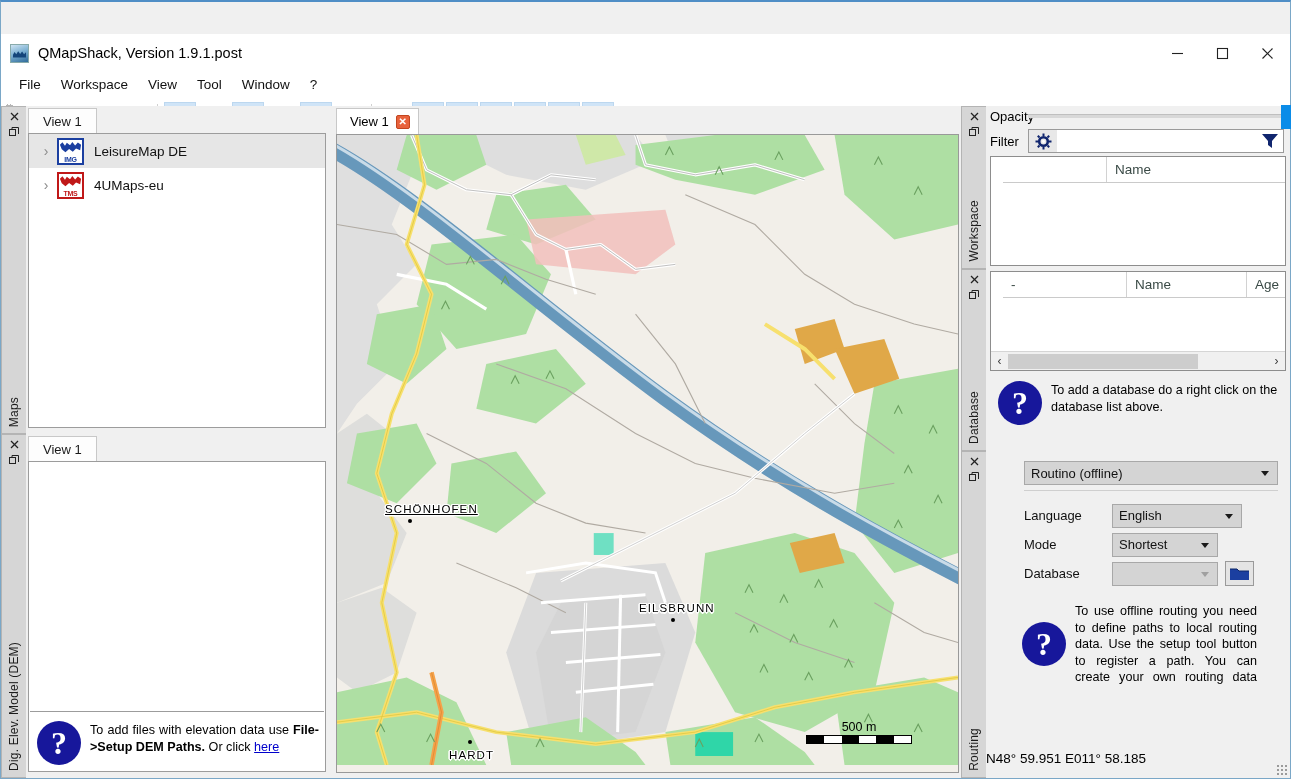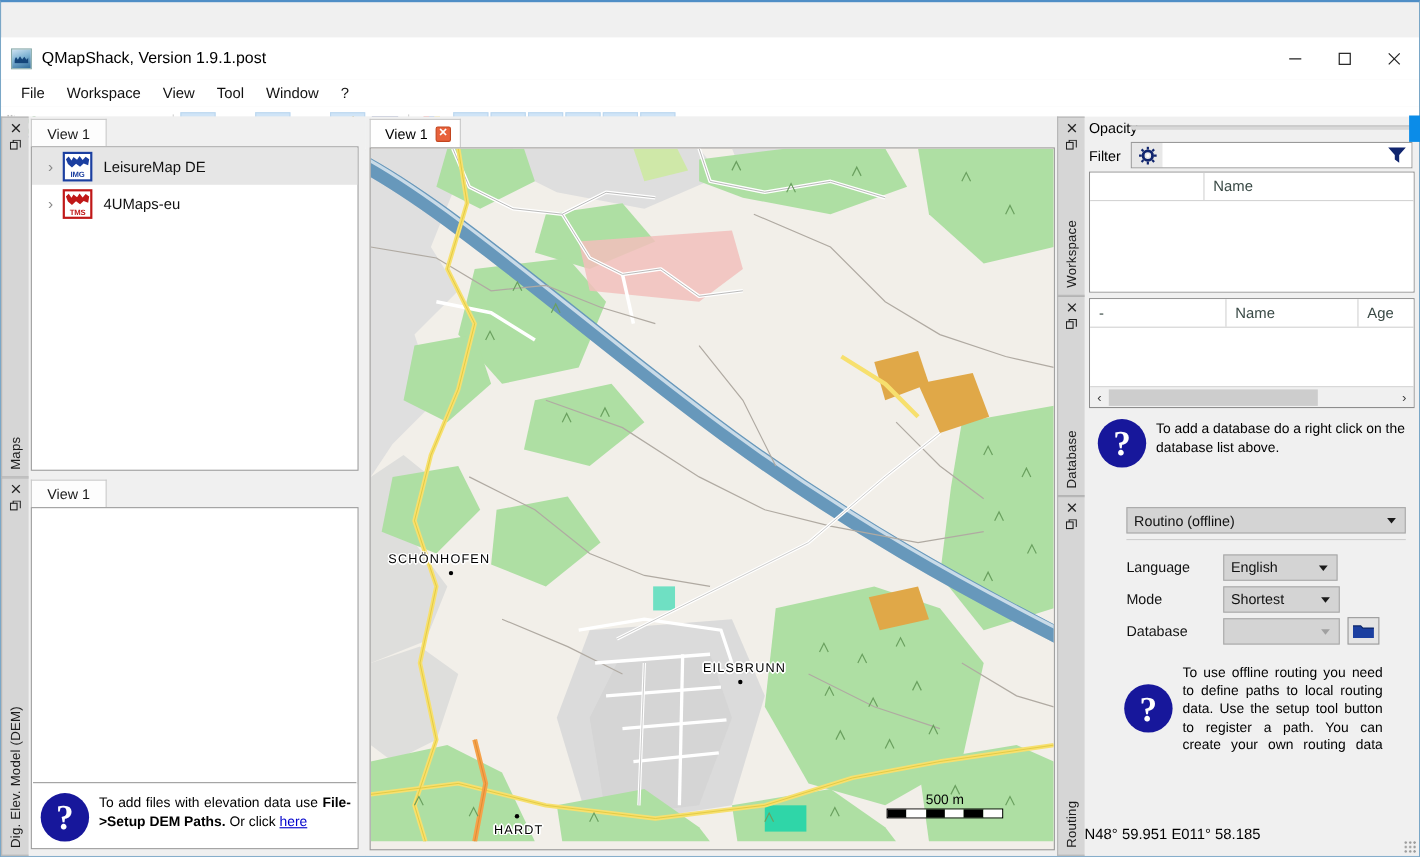--- a/index.html
+++ b/index.html
@@ -348,20 +348,21 @@
     background: #ffffff;
     border: 1px solid #8d8d8d;
     margin: 0 4px;
     display: flex; flex-direction: column;
   }
   .lbhead {
     display: flex;
     height: 26px;
     border-bottom: 1px solid #cacaca;
     background: #ffffff;
+    margin-left: 12px;
   }
   .lbhead .col {
     display: flex; align-items: center;
     font-size: 13.5px; color: #3a4a46;
     padding-left: 8px;
     border-right: 1px solid #d2d2d2;
   }
   .lbhead .col:last-child { border-right: none; }
   .lbbody { flex: 1; background: #fff; }
   .hscroll {
@@ -851,21 +852,21 @@
             <path d="M530 590 l4 -8 l4 8"></path>
               <path d="M580 600 l4 -8 l4 8"></path>
             <path d="M330 20 l4 -8 l4 8"></path>
               <path d="M380 40 l4 -8 l4 8"></path>
               <path d="M440 25 l4 -8 l4 8"></path>
             <path d="M540 30 l4 -8 l4 8"></path>
               <path d="M580 60 l4 -8 l4 8"></path>
           </g>
         </svg>
 
-        <div class="maplabel" style="left:16px;  top:368px;">SCHÖNHOFEN</div>
+        <div class="maplabel" style="left:48px;  top:368px;text-decoration:underline;">SCHÖNHOFEN</div>
         <div class="mapdot" style="left:71px;  top:384px;"></div>
 
         <div class="maplabel" style="left:302px; top:467px;">EILSBRUNN</div>
         <div class="mapdot" style="left:334px; top:483px;"></div>
 
         <div class="maplabel" style="left:112px; top:614px;">HARDT</div>
         <div class="mapdot" style="left:131px; top:605px;"></div>
 
         <div class="scalebar">
           <div class="lbl">500 m</div>
@@ -1008,21 +1009,21 @@
           <div class="combo-wrap" style="display:block">
             <div class="combo-fake" style="display:flex;align-items:center;width:100%">Routino (offline)</div>
           </div>
           <div style="border-bottom:1px solid #cfcfcf;margin-top:5px"></div>
         </div>
 
         <div class="routing-grid" style="padding-left:38px">
           <div class="rgrow">
             <div class="rglabel">Language</div>
             <div class="combo-wrap">
-              <div class="combo-fake" style="display:flex;align-items:center;width:104px">English</div>
+              <div class="combo-fake" style="display:flex;align-items:center;width:130px">English</div>
             </div>
           </div>
           <div class="rgrow">
             <div class="rglabel">Mode</div>
             <div class="combo-wrap">
               <div class="combo-fake" style="display:flex;align-items:center;width:106px">Shortest</div>
             </div>
           </div>
           <div class="rgrow">
             <div class="rglabel">Database</div>

